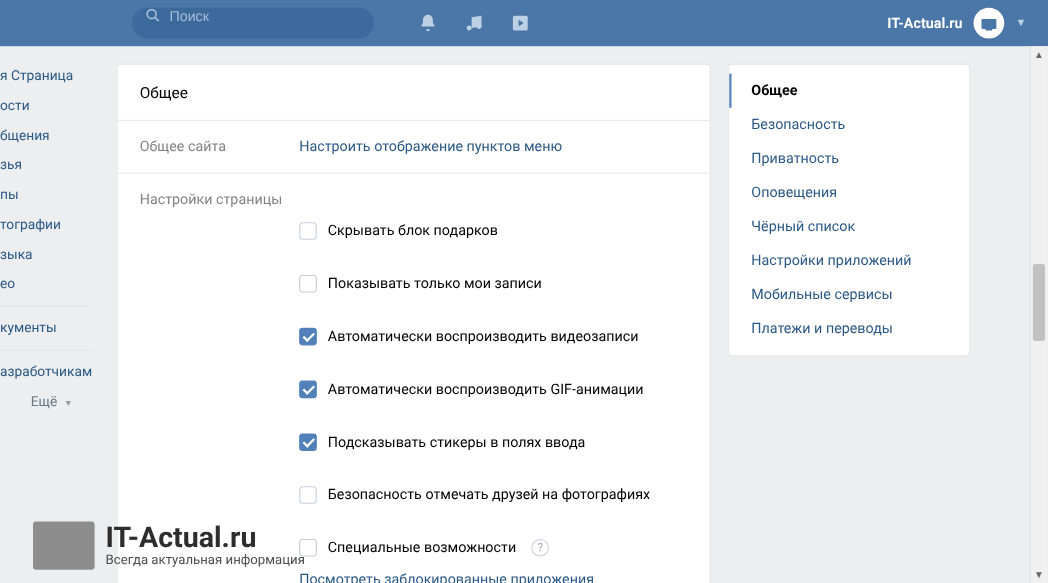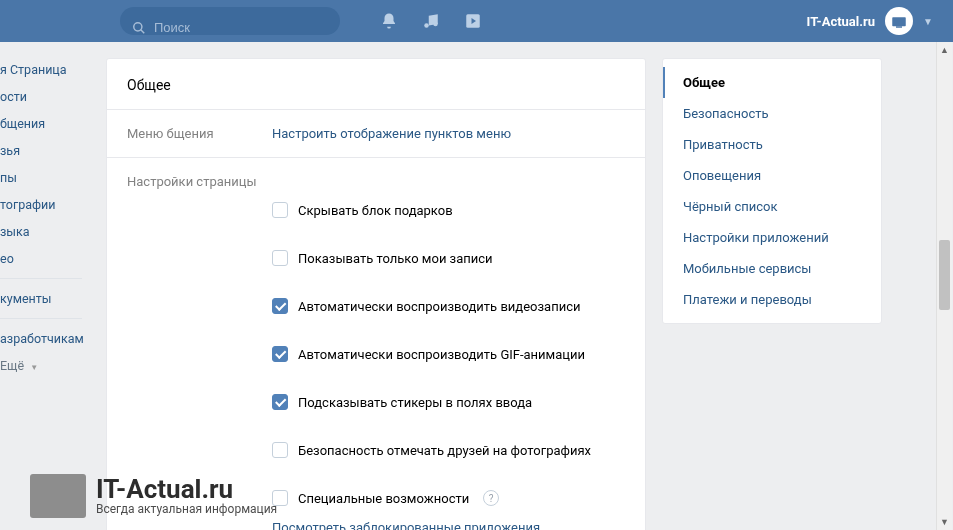--- a/index.html
+++ b/index.html
@@ -20,21 +20,21 @@
   align-items: center;
   padding: 0 20px 0 120px;
   color: #fff;
 }
 .search-box {
   background: #3d6a9c;
   border-radius: 15px;
   height: 28px;
   width: 220px;
   display: flex;
-  align-items: flex-end;
+  align-items: flex-start;
   padding: 0 12px;
   color: #a6bcd6;
 }
 .search-box svg { margin-right: 8px; flex-shrink: 0; }
 .search-box input {
   background: transparent;
   border: none;
   color: #fff;
   outline: none;
   font-size: 13px;
@@ -75,21 +75,21 @@
 }
 .leftnav .nav-item {
   padding: 6px 0 6px 0;
   color: #2a5885;
   font-size: 12.5px;
   cursor: pointer;
   white-space: nowrap;
   overflow: hidden;
 }
 .leftnav .nav-sep { height: 1px; background: #dfe3e8; margin: 6px 8px 6px 0; }
-.leftnav .more { color: #6a7885; }
+.leftnav .more { color: #6a7885; padding-left: 28px; }
 .leftnav .more .tri { font-size: 8px; margin-left: 3px; color: #999; }
 .content {
   flex: 1;
   padding: 16px 0 0 16px;
   display: flex;
   gap: 16px;
 }
 .card {
   background: #fff;
   border: 1px solid #e7e8ec;
@@ -284,21 +284,21 @@
       <div class="nav-sep"></div>
       <div class="nav-item">азработчикам</div>
       <div class="nav-item more">Ещё <span class="tri">▼</span></div>
     </div>
 
   <div class="content">
     <div class="card settings-card">
       <h2>Общее</h2>
 
       <div class="row">
-        <div class="row-label">Меню бщения</div>
+        <div class="row-label">Общее сайта</div>
         <div class="row-body">
           <span class="link">Настроить отображение пунктов меню</span>
         </div>
       </div>
 
       <div class="row">
         <div class="row-label">Настройки страницы</div>
         <div class="row-body" id="checks"><div class="check-row">
               <span class="cbx"></span>
               <span>Скрывать блок подарков</span>

